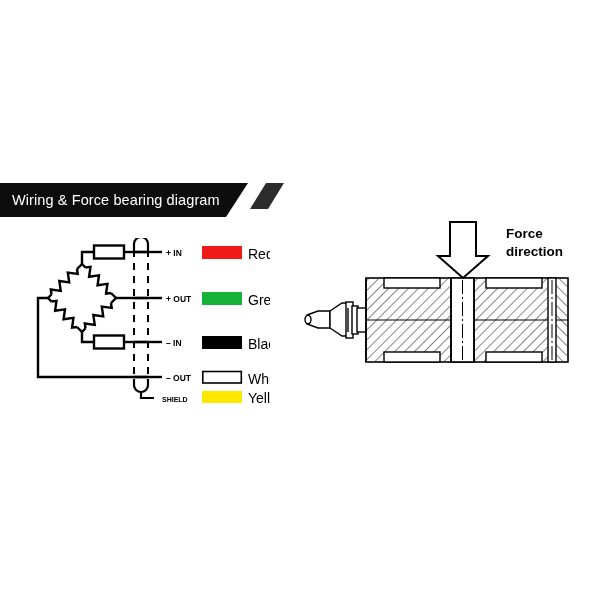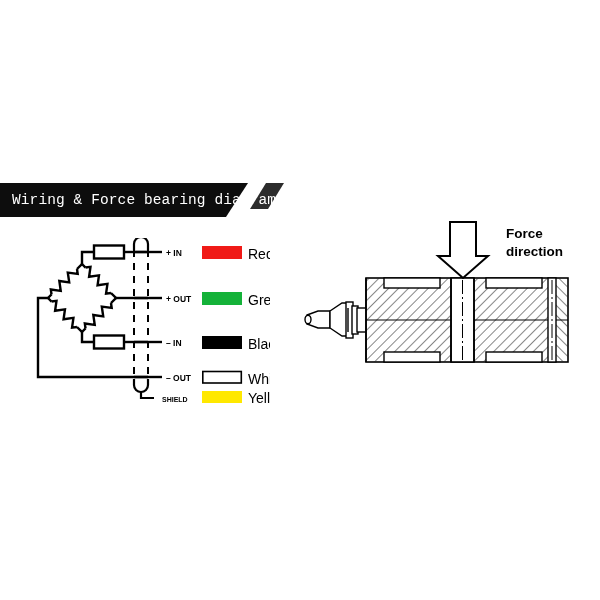--- a/index.html
+++ b/index.html
@@ -51,21 +51,21 @@
     opacity: 0.92;
   }
   #banner-title {
     position: absolute;
     left: 12px;
     top: 0;
     height: 34px;
     line-height: 34px;
     color: #ffffff;
     font-size: 14.5px;
-    font-family: Liberation Mono, monospace;
+    font-family: Liberation Sans, sans-serif;
     letter-spacing: 0.1px;
     white-space: nowrap;
   }
 
   
   #wiring {
     position: absolute;
     left: 30px;
     top: 238px;
     width: 240px;

